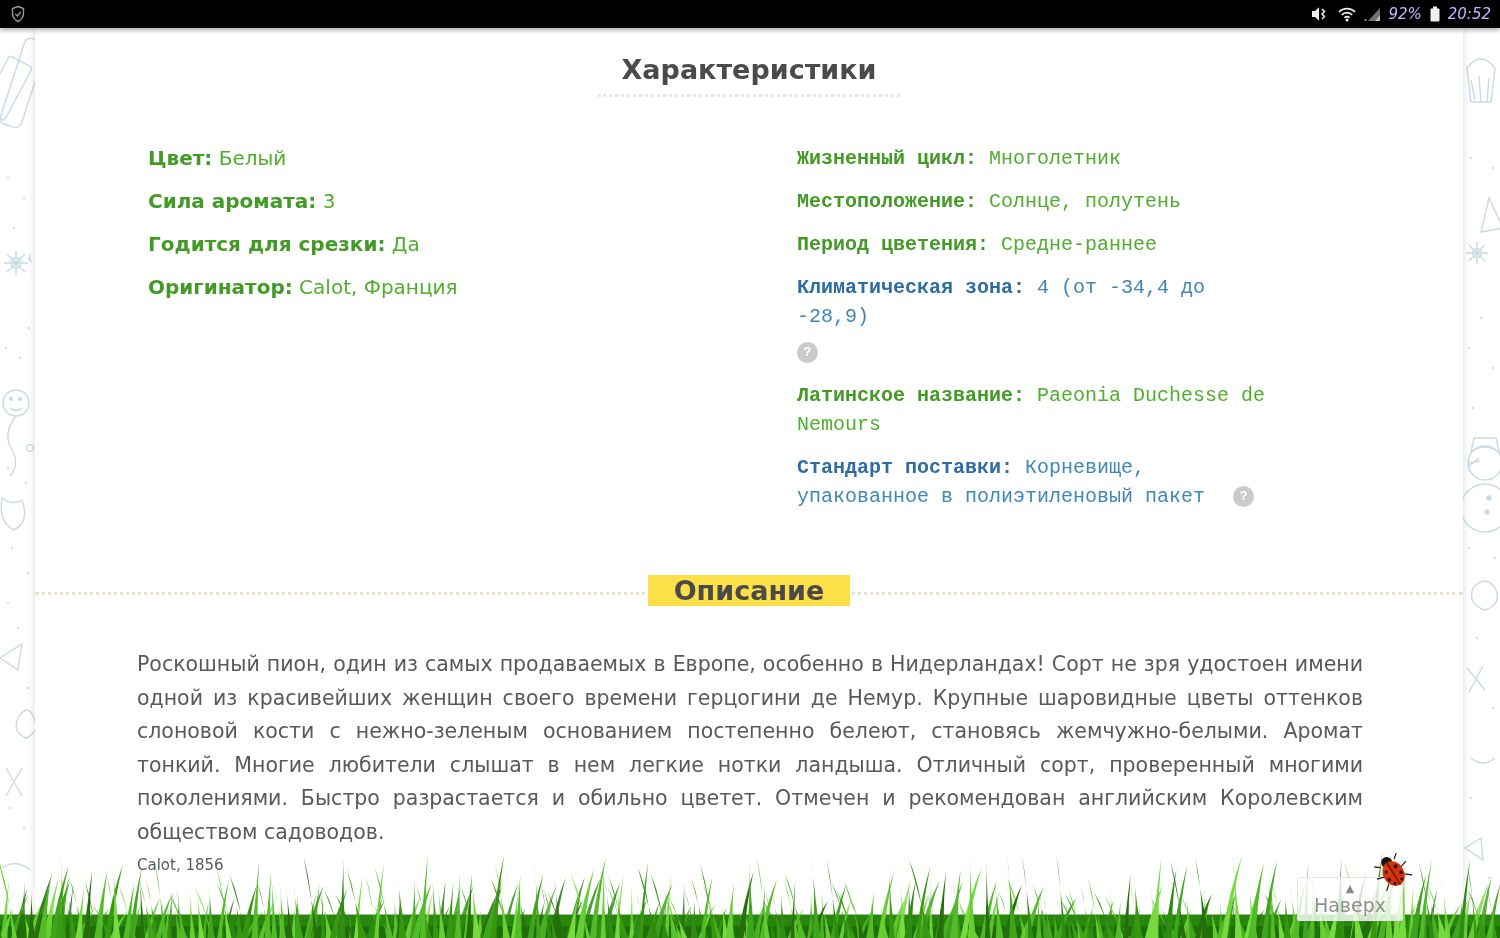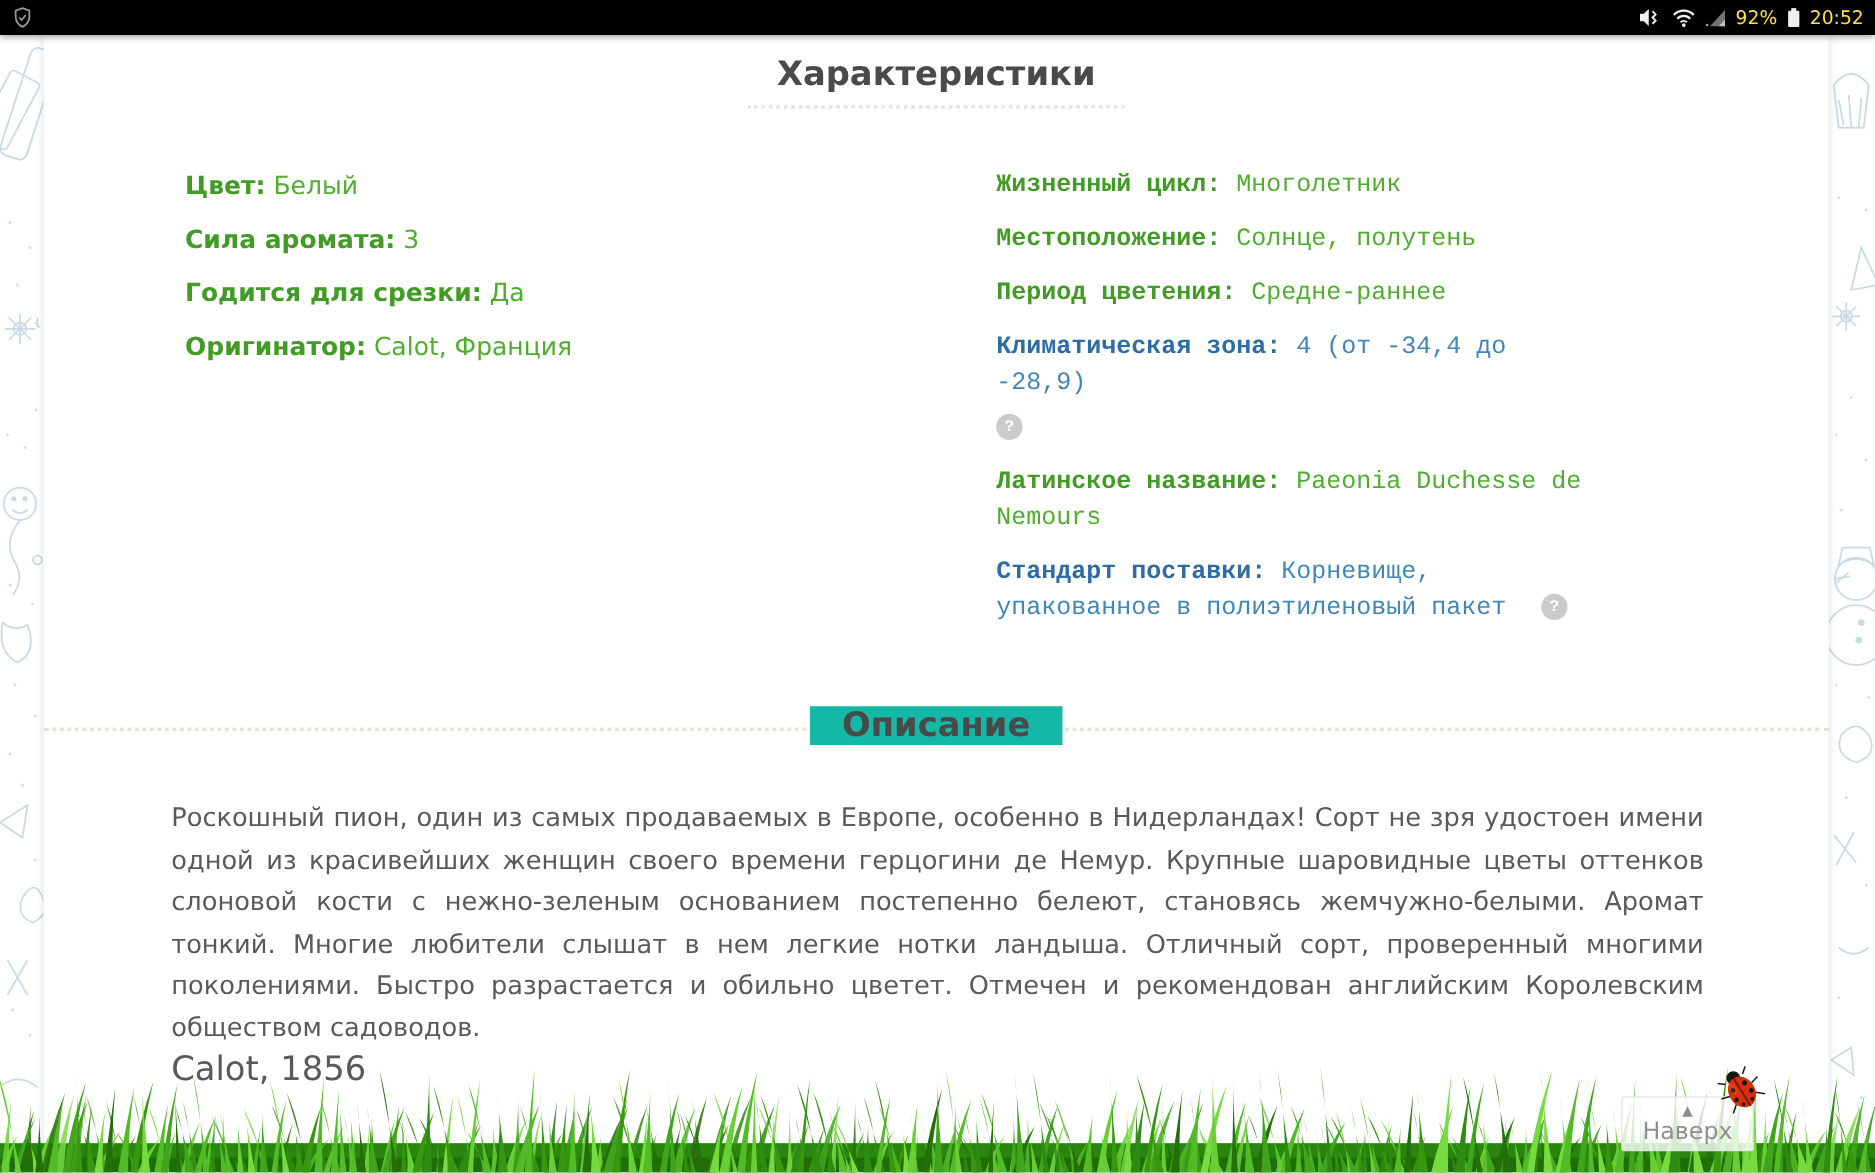--- a/index.html
+++ b/index.html
@@ -9,33 +9,33 @@
   }
   *{margin:0;padding:0;box-sizing:border-box;}
   html,body{width:1500px;height:938px;overflow:hidden;}
   body{position:relative;background:#fff;font-family:"DejaVu Sans","Liberation Sans",sans-serif;}
 
   
   .status-bar{position:absolute;top:0;left:0;right:0;height:28px;background:#000;z-index:60;
     display:flex;align-items:center;justify-content:space-between;padding:0 9px;
     box-shadow:0 2px 5px rgba(0,0,0,.35);}
   .sb-right{display:flex;align-items:center;gap:7px;}
-  .sb-text{color:#fde047;font-size:15px;line-height:28px;}
+  .sb-text{color:#c4b5fd;font-size:15px;line-height:28px;font-style:italic;}
   .sb-ico{display:block;}
 
   
   .pattern-strip{position:absolute;top:28px;bottom:0;z-index:1;overflow:hidden;}
   .pattern-left{left:0;width:35px;}
   .pattern-right{right:0;width:37px;}
 
   
   .card{position:absolute;top:28px;left:35px;right:37px;bottom:0;background:#fff;z-index:5;
     box-shadow:0 0 7px rgba(90,110,125,.25);}
 
-  .page-title-wrap{text-align:center;margin-top:16px;}
+  .page-title-wrap{text-align:center;margin-top:26px;}
   .page-title{display:inline-block;font-size:27px;font-weight:bold;color:var(--heading);
     padding:0 24px 9px;border-bottom:3px dotted #e6e6e6;}
 
   .chars{display:flex;margin-top:47px;}
   .col{width:50%;}
   .col-left{padding-left:113px;}
   .col-right{padding-left:48px;padding-right:188px;font-family:Liberation Mono, monospace;}
   .char-item{font-size:20px;line-height:29px;margin-bottom:14px;}
   .char-label{font-weight:bold;}
   .char-item.green .char-label{color:var(--green-label);}
@@ -43,26 +43,26 @@
   .char-item.blue .char-label{color:var(--blue-label);}
   .char-item.blue .char-value{color:var(--blue-value);}
   .help-icon{display:inline-flex;align-items:center;justify-content:center;width:21px;height:21px;
     border-radius:50%;background:#cbcbcb;color:#fff;font-size:13px;font-weight:bold;
     vertical-align:middle;cursor:pointer;}
   .help-below{margin-top:7px;}
   .help-inline{margin-left:28px;}
 
   .divider{position:relative;text-align:center;margin-top:50px;height:34px;}
   .divider-line{position:absolute;left:0;right:0;top:17px;border-top:3px dotted #e9e2d2;}
-  .divider-title{position:relative;display:inline-block;background:#14b8a6;padding:0 26px;
+  .divider-title{position:relative;display:inline-block;background:#fde047;padding:0 26px;
     font-size:27px;font-weight:bold;color:var(--heading);}
 
   .description{margin:39px 100px 0 102px;font-size:20.5px;line-height:33.5px;color:var(--text);
     text-align:justify;}
-  .signature{margin:0 100px 0 102px;font-size:27px;line-height:33.5px;color:var(--text);}
+  .signature{margin:0 100px 0 102px;font-size:15px;line-height:33.5px;color:var(--text);}
 
   
   .grass{position:absolute;left:0;right:0;bottom:0;height:90px;z-index:20;pointer-events:none;}
   .grass svg{display:block;width:100%;height:100%;}
 
   
   .back-to-top{position:absolute;right:97px;bottom:17px;width:106px;height:44px;z-index:30;
     background:rgba(255,255,255,.8);border:1px solid #e3e3e3;border-radius:2px;
     display:flex;flex-direction:column;align-items:center;justify-content:center;cursor:pointer;}
   .btt-arrow{font-size:11px;color:#8a8a8a;line-height:11px;}

